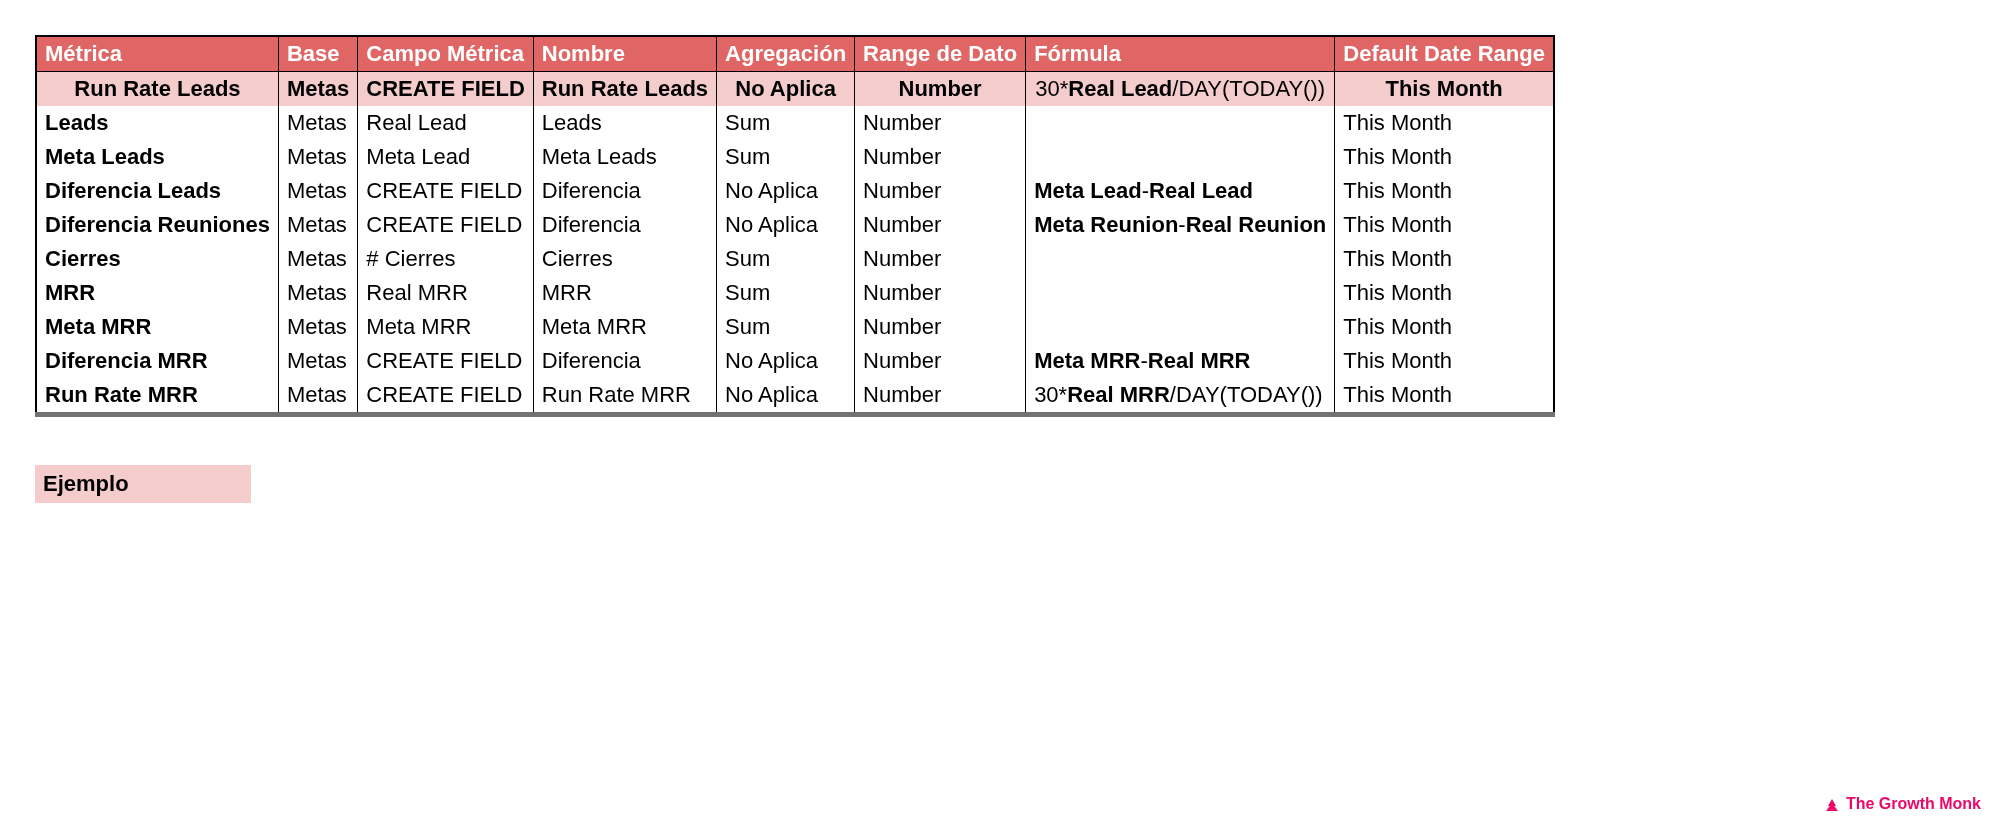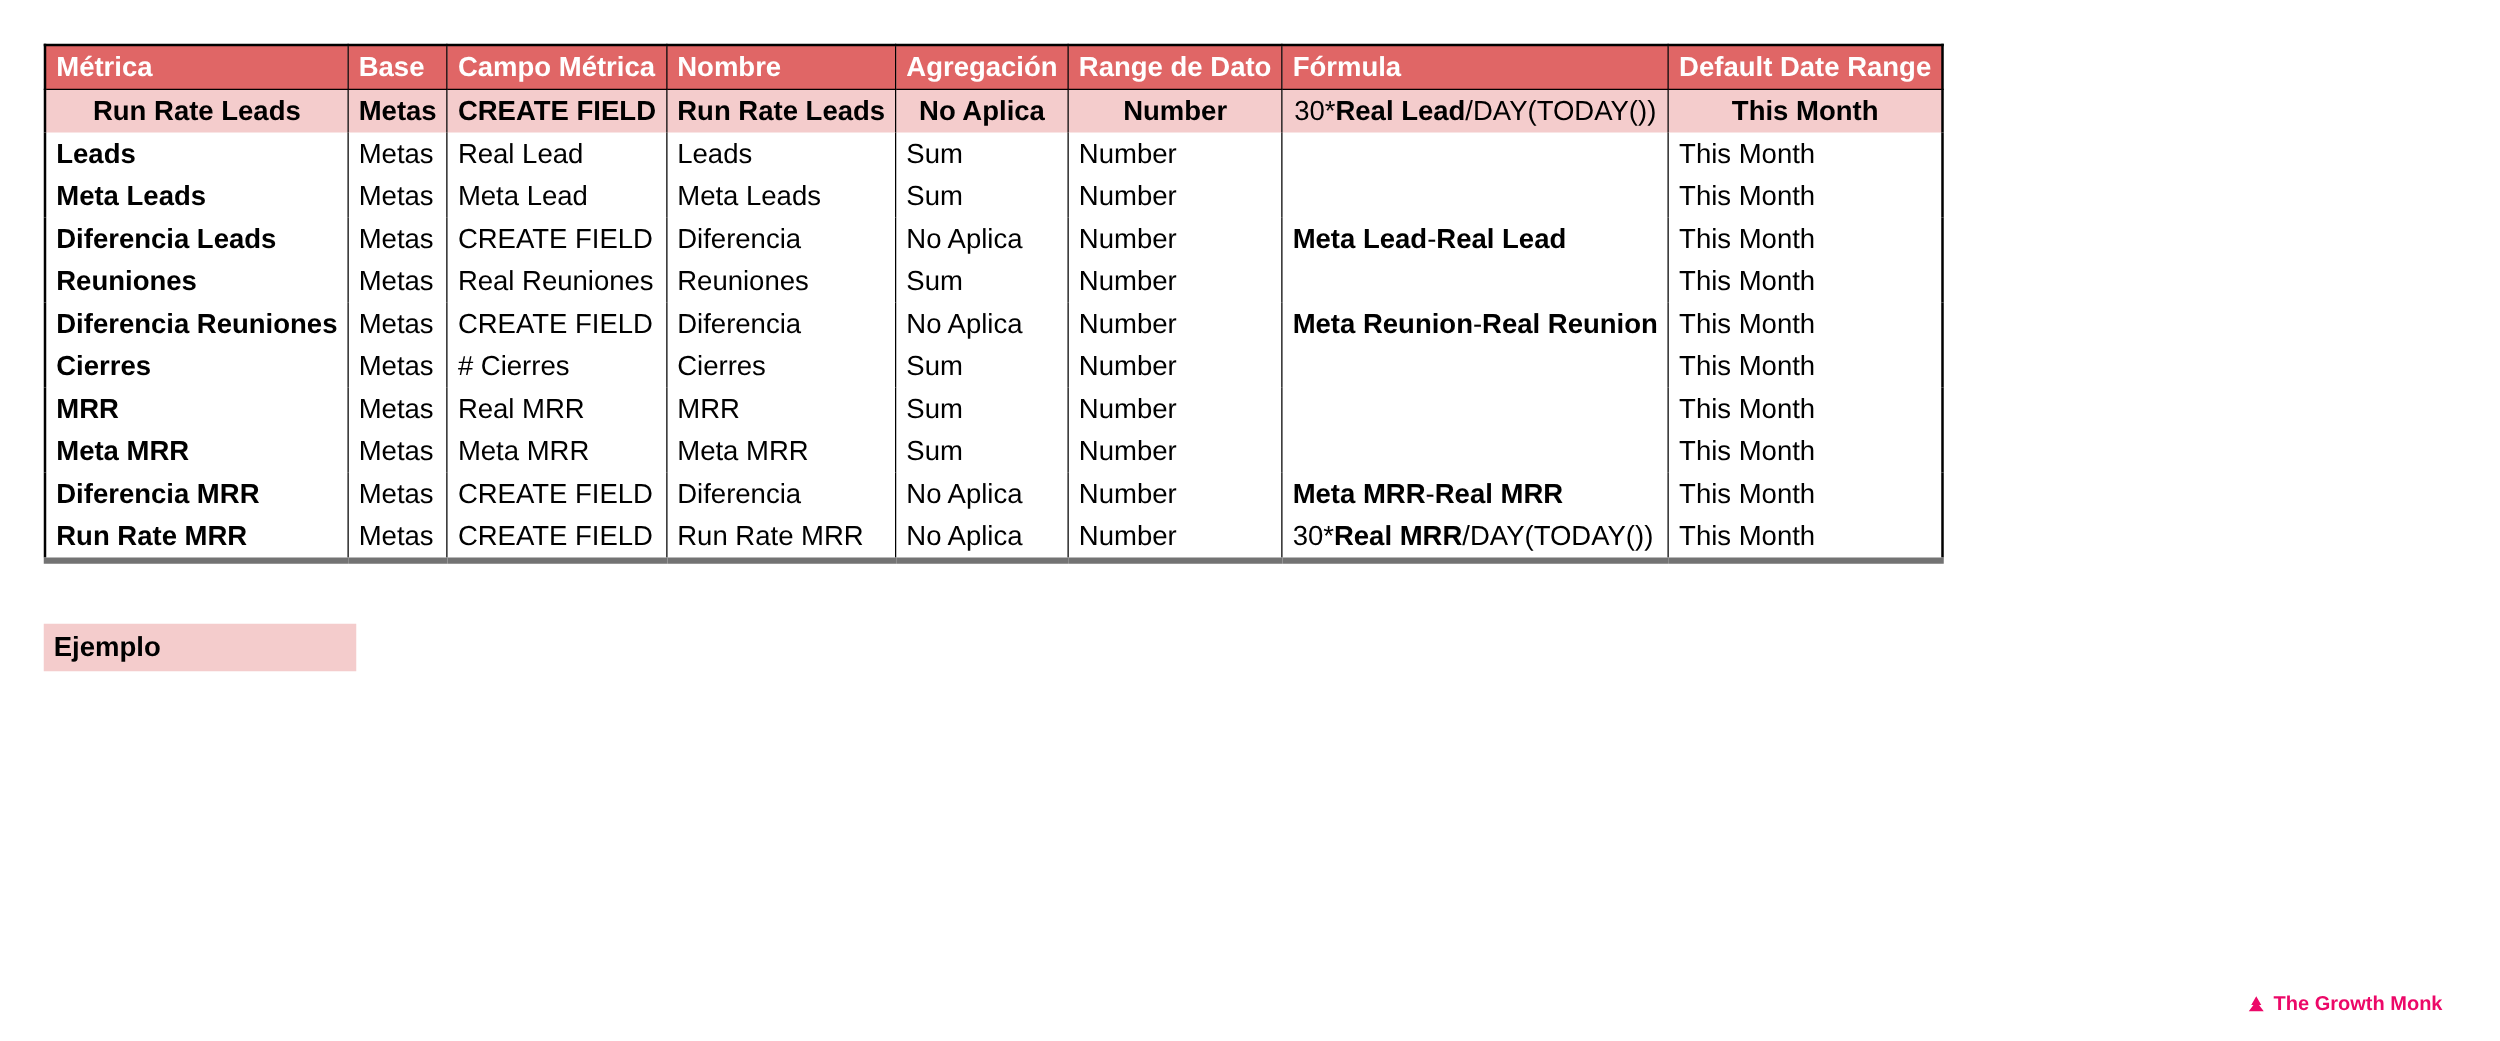--- a/index.html
+++ b/index.html
@@ -46,31 +46,31 @@
     text-align: center;
   }
   .col-metrica { font-weight: bold; }
   .legend {
     display: inline-block;
     background: #f4cccc;
     font-weight: bold;
     font-size: 22px;
     padding: 6px 14px 6px 8px;
     margin-top: 48px;
-    width: 250px;
+    width: 216px;
   }
   .brand {
     position: absolute;
-    right: 46px;
+    right: 19px;
     bottom: 20px;
     color: #ec0868;
     font-weight: bold;
     font-size: 16px;
     display: flex;
-    align-items: flex-start;
+    align-items: flex-end;
     gap: 6px;
   }
   .brand svg { display: block; }
   
   .f-plain { font-weight: normal; }
   .f-bold { font-weight: bold; }
 </style>
 </head>
 <body>
 
@@ -124,30 +124,20 @@
         <td class="col-metrica">Diferencia Leads</td>
         <td>Metas</td>
         <td>CREATE FIELD</td>
         <td>Diferencia</td>
         <td>No Aplica</td>
         <td>Number</td>
         <td><span class="f-bold">Meta Lead</span><span class="f-plain">-</span><span class="f-bold">Real Lead</span></td>
         <td>This Month</td>
       </tr>
       <tr>
-        <td class="col-metrica">Reuniones</td>
-        <td>Metas</td>
-        <td>Real Reuniones</td>
-        <td>Reuniones</td>
-        <td>Sum</td>
-        <td>Number</td>
-        <td></td>
-        <td>This Month</td>
-      </tr>
-      <tr>
         <td class="col-metrica">Diferencia Reuniones</td>
         <td>Metas</td>
         <td>CREATE FIELD</td>
         <td>Diferencia</td>
         <td>No Aplica</td>
         <td>Number</td>
         <td><span class="f-bold">Meta Reunion</span><span class="f-plain">-</span><span class="f-bold">Real Reunion</span></td>
         <td>This Month</td>
       </tr>
       <tr>

